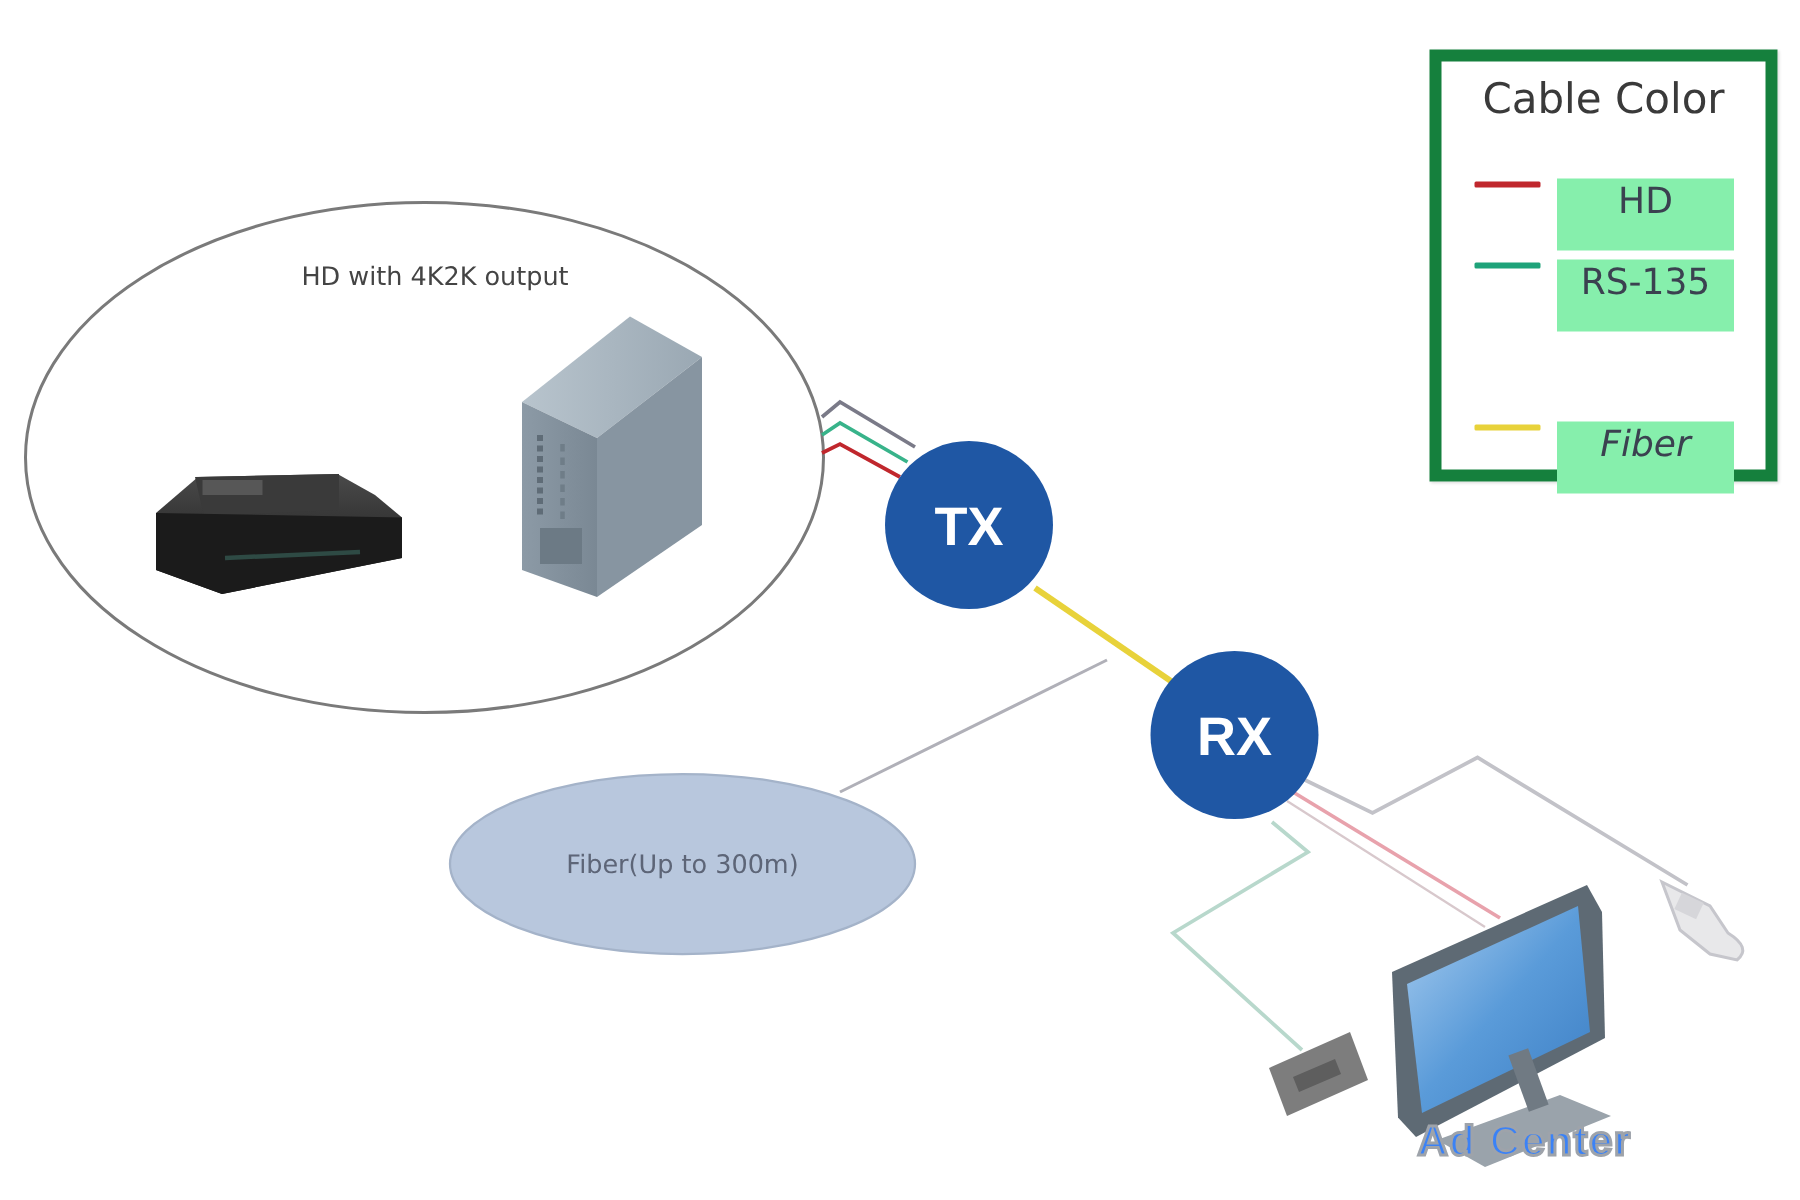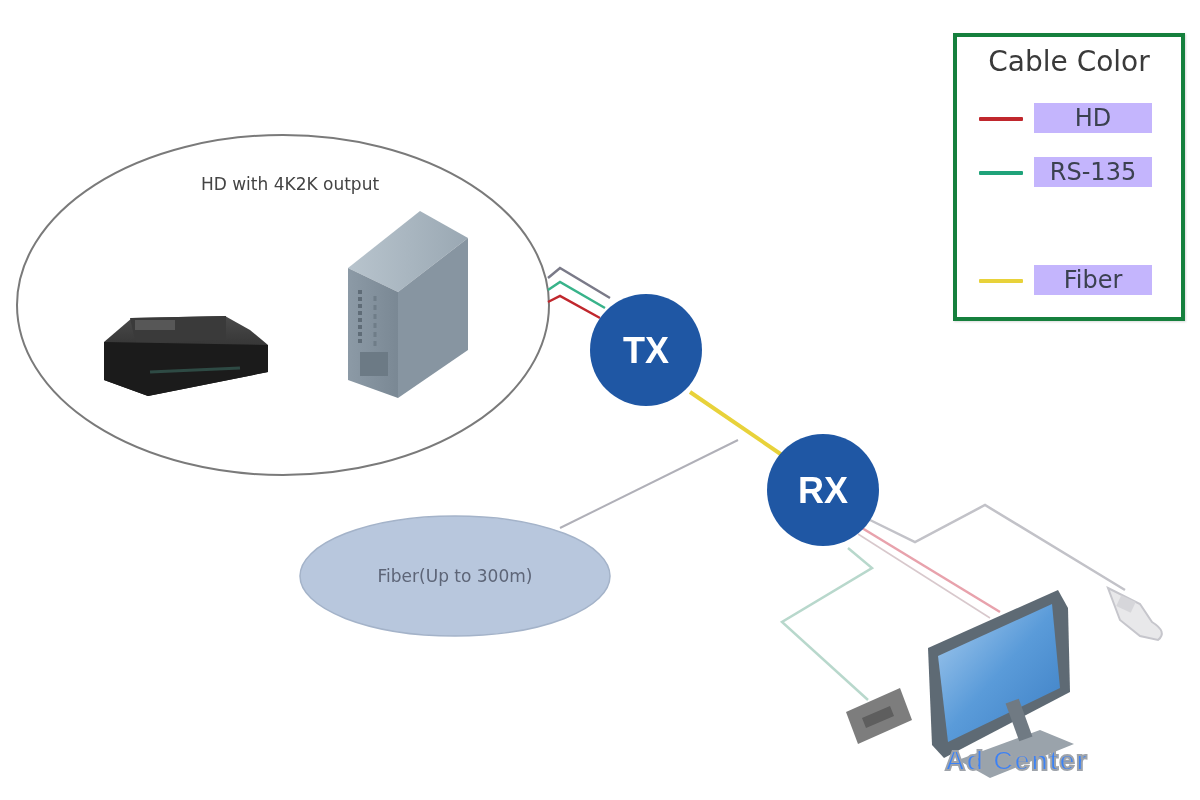--- a/index.html
+++ b/index.html
@@ -1,31 +1,31 @@
 <!DOCTYPE html>
 <html><head>
   <meta charset="utf-8">
   <style>
     html, body { margin: 0; padding: 0; background: #ffffff; }
     body { width: 1200px; height: 800px; position: relative; overflow: hidden; font-family: "DejaVu Sans", sans-serif; }
     #diagram { position: absolute; left: 0; top: 0; width: 1200px; height: 800px; }
     .legend {
       position: absolute; left: 953px; top: 33px; width: 232px; height: 288px;
-      border: 4px solid #15803d; background: #ffffff; box-sizing: border-box;
+      border: 8px solid #15803d; background: #ffffff; box-sizing: border-box;
       box-shadow: 1px 1px 2px rgba(0,0,0,0.15);
     }
     .legend-title {
       position: absolute; left: 0; top: 8px; width: 100%; text-align: center;
       font-size: 28px; color: #3a3a3a; font-family: "DejaVu Sans", sans-serif; letter-spacing: 0px;
     }
     .legend-row { position: absolute; left: 22px; width: 175px; height: 32px; }
     .legend-swatch { position: absolute; left: 0; top: 14px; width: 44px; height: 4px; border-radius: 1px; }
     .legend-label {
-      position: absolute; left: 55px; top: 0; width: 118px; height: 30px;
-      background: #c4b5fd; color: #3b4150; font-size: 24px; line-height: 30px; text-align: center;
+      position: absolute; left: 55px; top: 12px; width: 118px; height: 48px;
+      background: #86efac; color: #3b4150; font-size: 24px; line-height: 30px; text-align: center;
       font-family: "DejaVu Sans", sans-serif;
     }
     .node-label { font-family: "Liberation Sans", sans-serif; font-weight: bold; }
     .watermark {
       position: absolute; left: 945px; top: 745px; font-family: Liberation Sans, sans-serif;
       font-weight: bold; font-size: 28px; color: #3b82f6; -webkit-text-stroke: 2px #9ea3aa; letter-spacing: 1px;
     }
   </style>
 </head>
 <body>
@@ -122,19 +122,19 @@
 <div class="legend">
   <div class="legend-title">Cable Color</div>
   <div class="legend-row" style="top:66px;">
     <div class="legend-swatch" style="background:#c0272d;"></div>
     <div class="legend-label">HD</div>
   </div>
   <div class="legend-row" style="top:120px;">
     <div class="legend-swatch" style="background:#1fa37a;"></div>
     <div class="legend-label">RS-135</div>
   </div>
-  <div class="legend-row" style="top:228px;">
+  <div class="legend-row" style="top:228px;font-style:italic;">
     <div class="legend-swatch" style="background:#e8d23a;"></div>
     <div class="legend-label">Fiber</div>
   </div>
 </div>
 
 <div class="watermark">Ad Center</div>
 
 </body></html>

